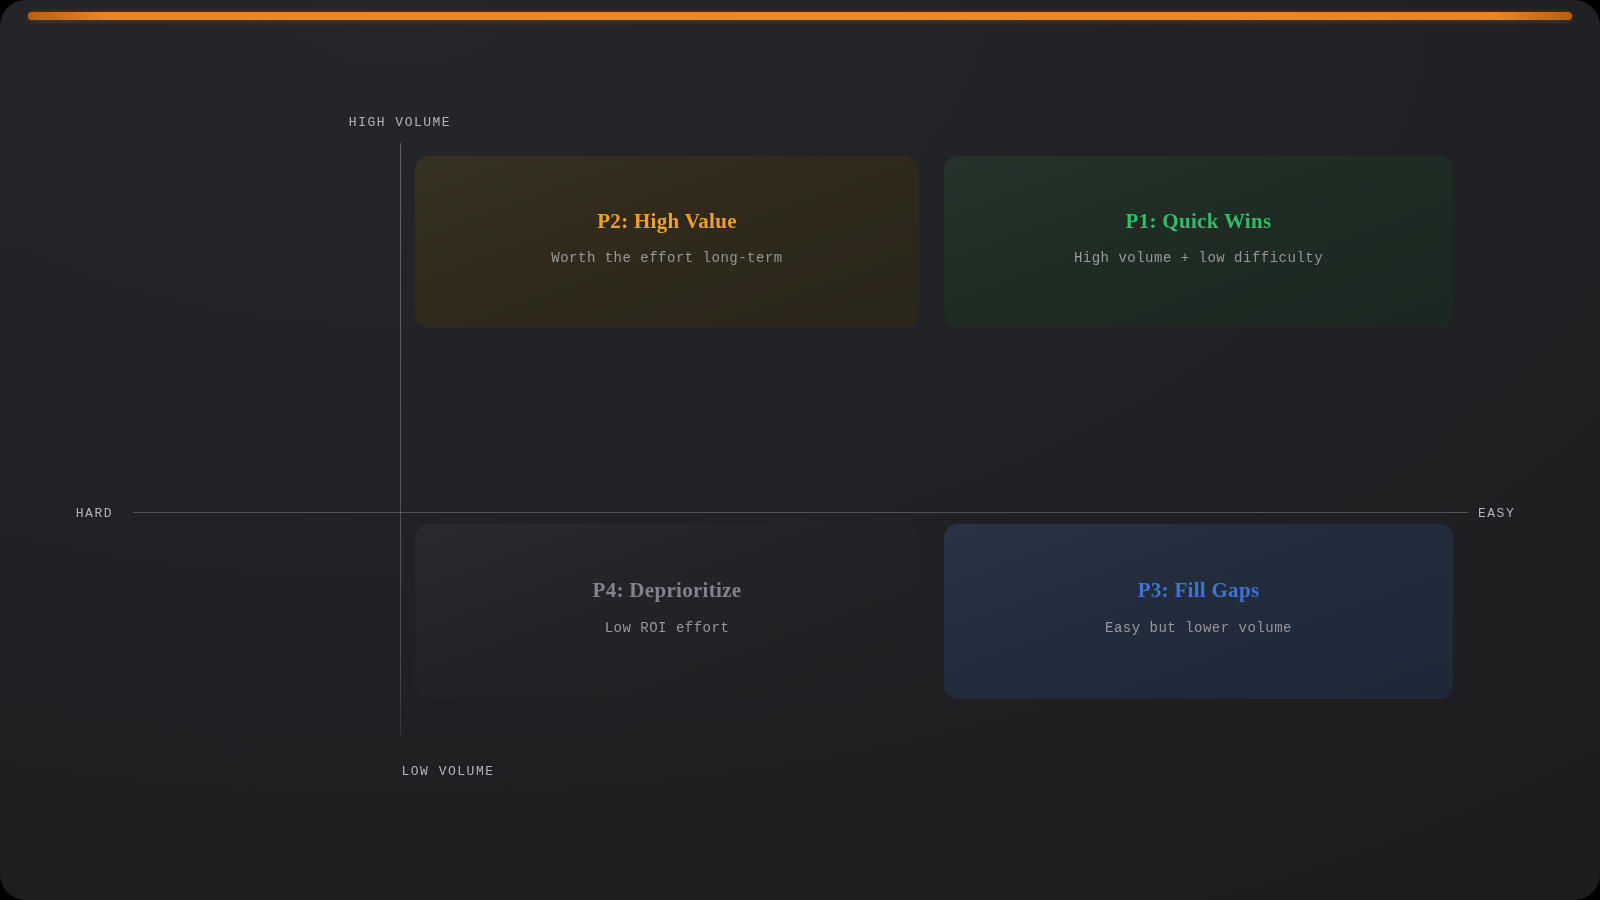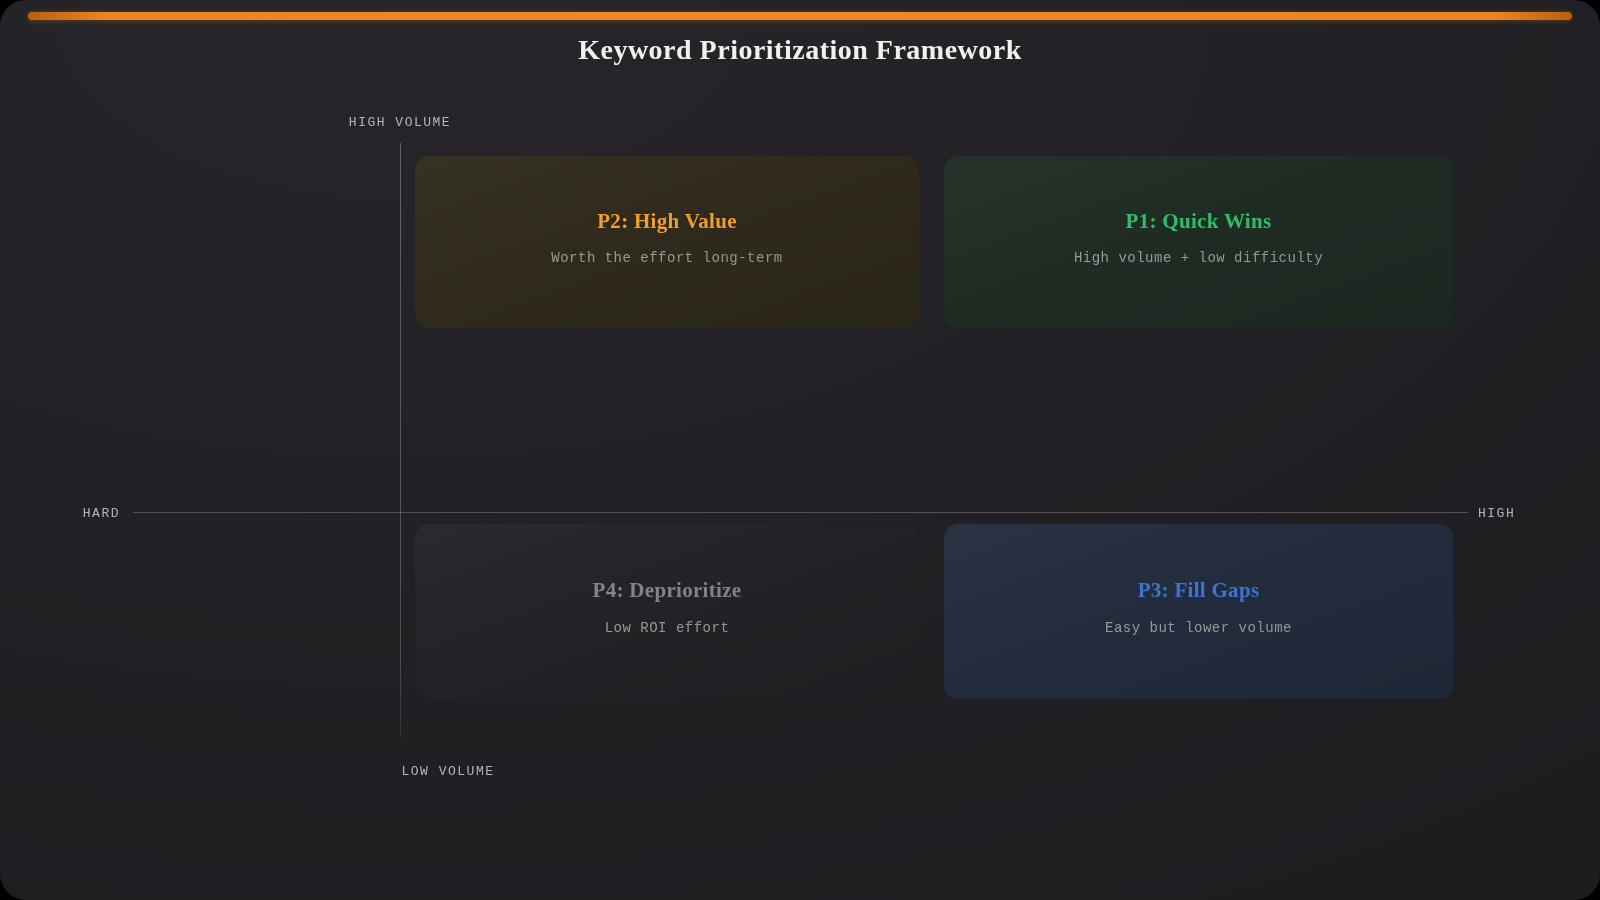--- a/index.html
+++ b/index.html
@@ -61,21 +61,21 @@
   .axis-label {
     position: absolute;
     font-family: Liberation Mono, monospace;
     font-size: 13px;
     letter-spacing: 1.5px;
     color: #b4b4ba;
     white-space: nowrap;
   }
   .axis-label-top    { left: 400px; top: 122px; transform: translate(-50%, -50%); }
   .axis-label-bottom { left: 400px; top: 771px; transform: translate(-50%, -50%); margin-left: 48px; }
-  .axis-label-left   { left: 120px; top: 513px; transform: translate(-100%, -50%); }
+  .axis-label-left   { left: 113px; top: 513px; transform: translate(-100%, -50%); }
   .axis-label-right  { left: 1478px; top: 513px; transform: translate(0, -50%); }
   .card {
     position: absolute;
     border-radius: 14px;
     display: flex;
     flex-direction: column;
     align-items: center;
     justify-content: center;
     padding-bottom: 8px;
     box-sizing: border-box;
@@ -108,31 +108,30 @@
     letter-spacing: 0.5px;
   }
 </style>
 </head>
 <body>
 
 <div class="page">
 
   <div class="accent-bar" style="background-color: rgb(236, 132, 36);"></div>
 
-  <h1 class="page-title">Keyword Prioritization Framework</h1>
 
   <div>
 
     <div class="axis-line axis-vline"></div>
     <div class="axis-line axis-hline"></div>
 
     <div class="axis-label axis-label-top">HIGH VOLUME</div>
     <div class="axis-label axis-label-bottom">LOW VOLUME</div>
     <div class="axis-label axis-label-left">HARD</div>
-    <div class="axis-label axis-label-right">HIGH</div>
+    <div class="axis-label axis-label-right">EASY</div>
 
     <div class="card card-p2" style="background-color: rgb(47, 42, 28);">
       <div class="card-title" style="color: rgb(240, 158, 48);">P2: High Value</div>
       <div class="card-subtitle">Worth the effort long-term</div>
     </div>
 
     <div class="card card-p1" style="background-color: rgb(30, 44, 36);">
       <div class="card-title" style="color: rgb(49, 189, 104);">P1: Quick Wins</div>
       <div class="card-subtitle">High volume + low difficulty</div>
     </div>

